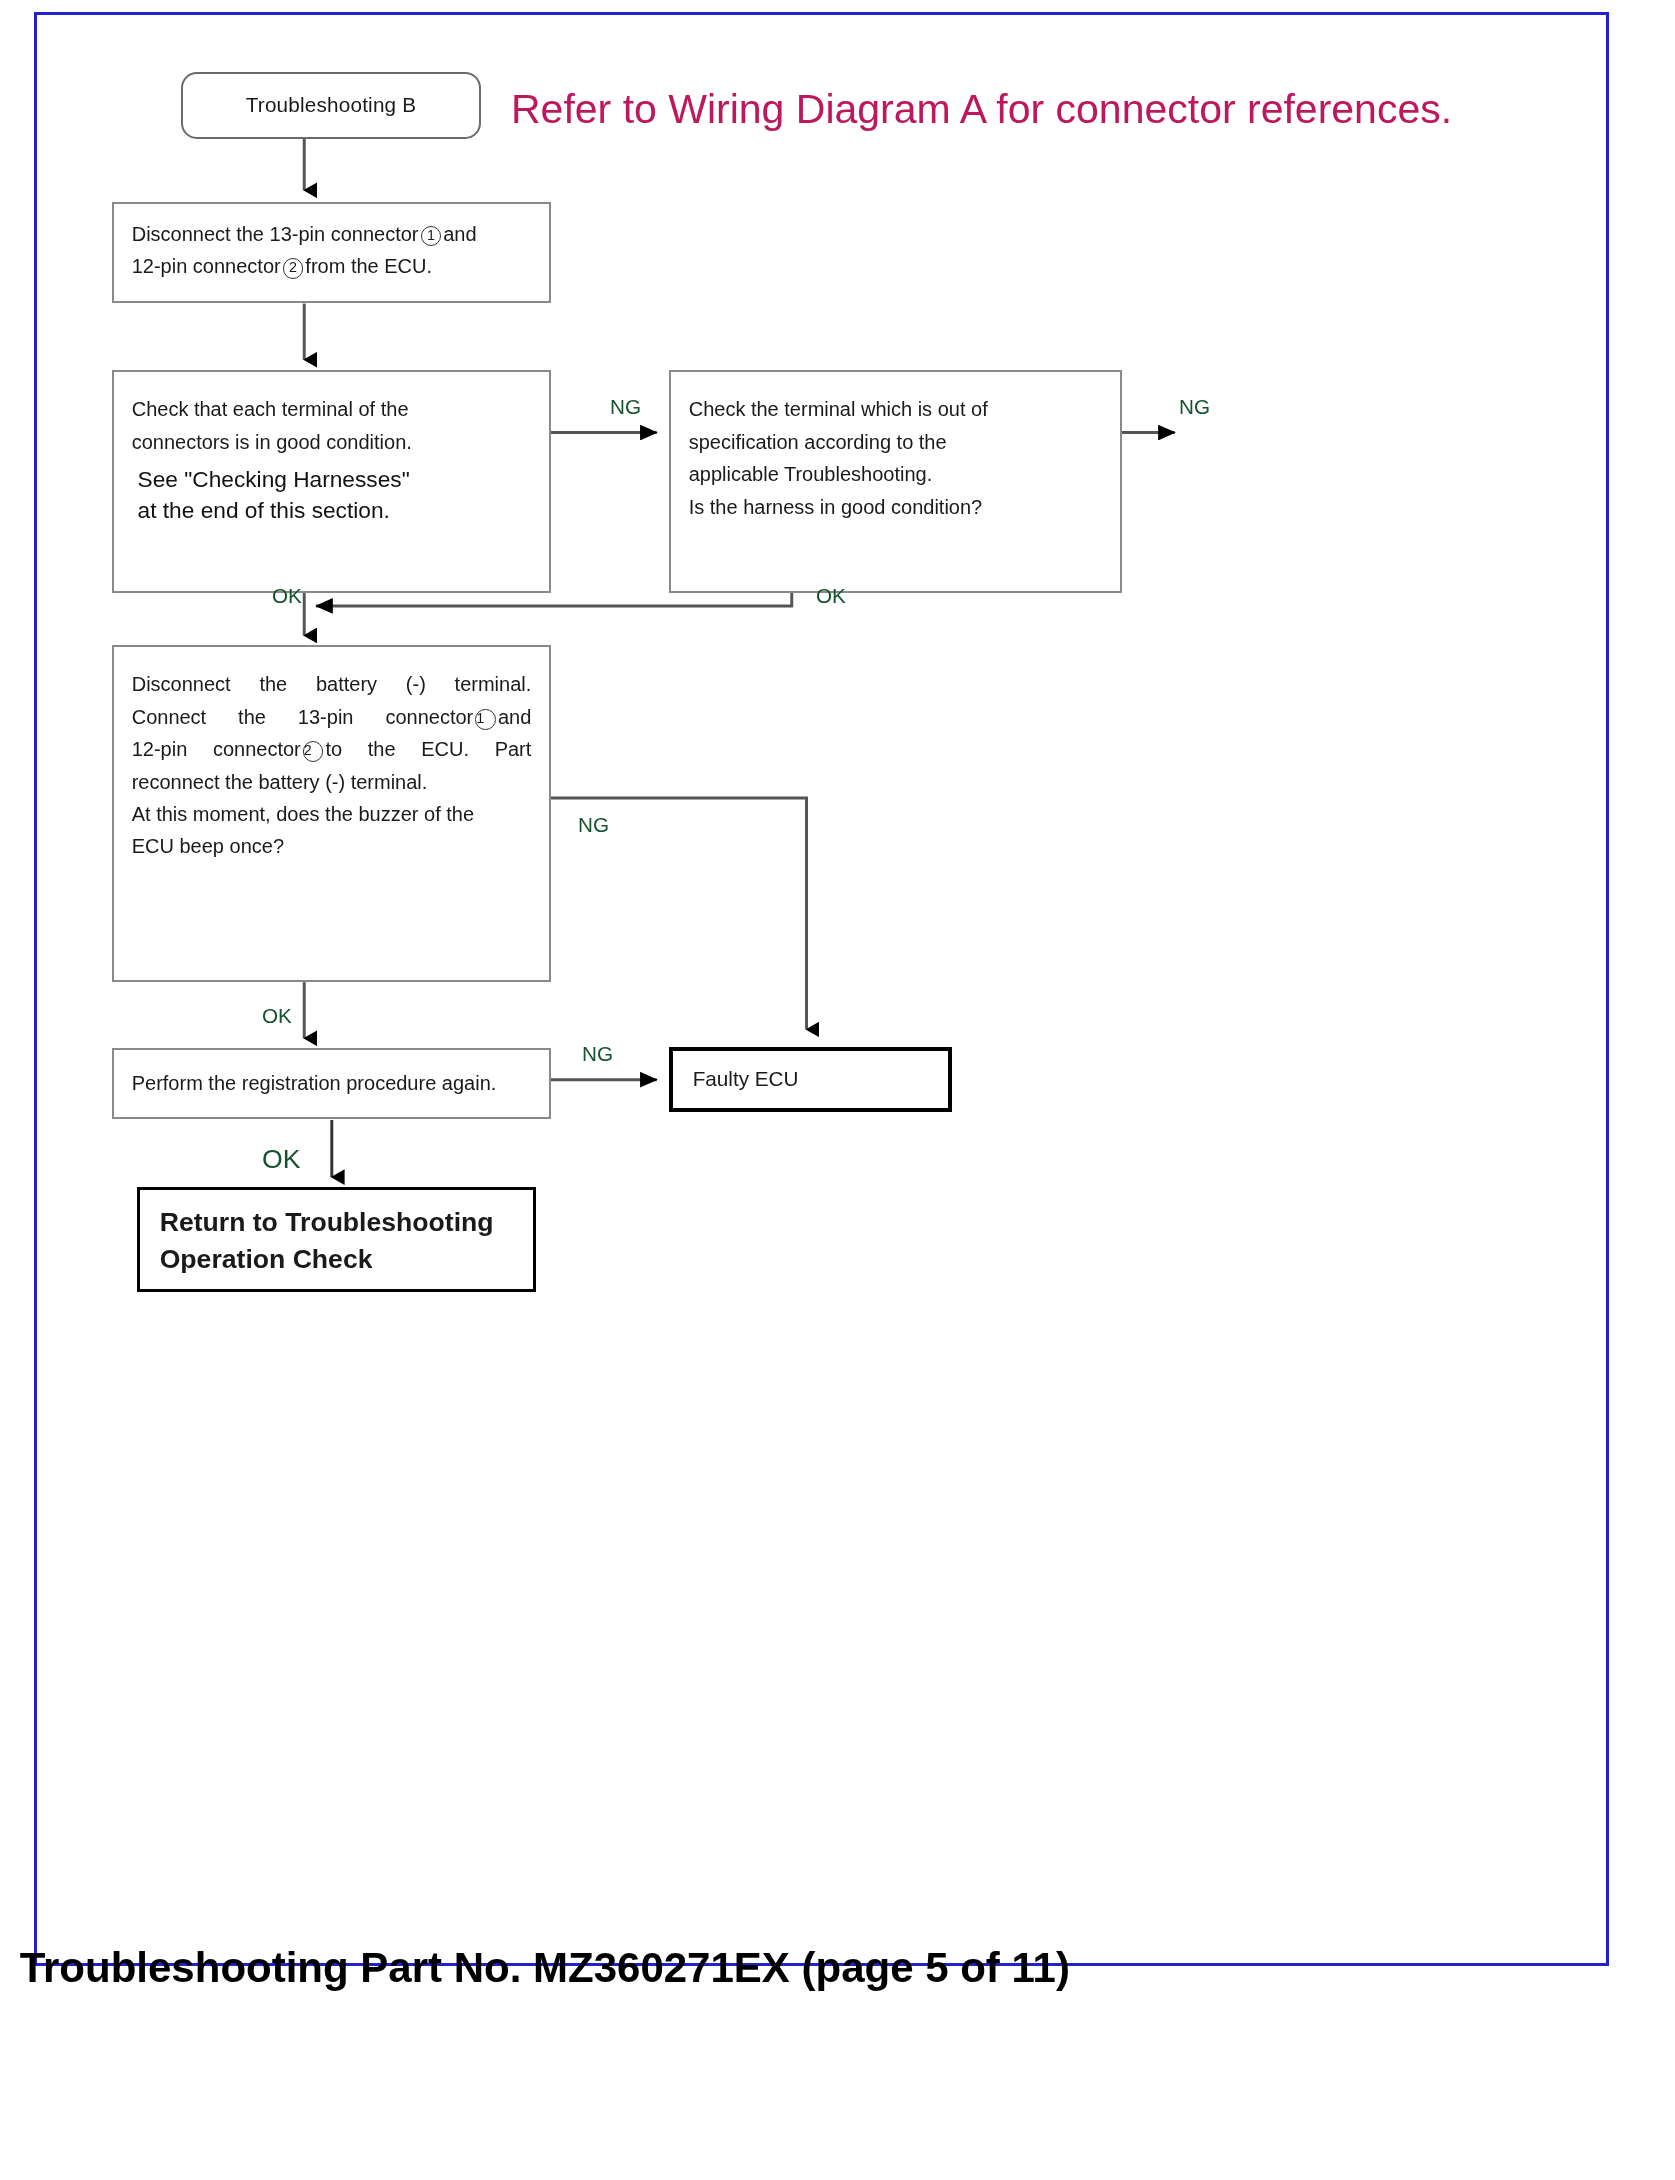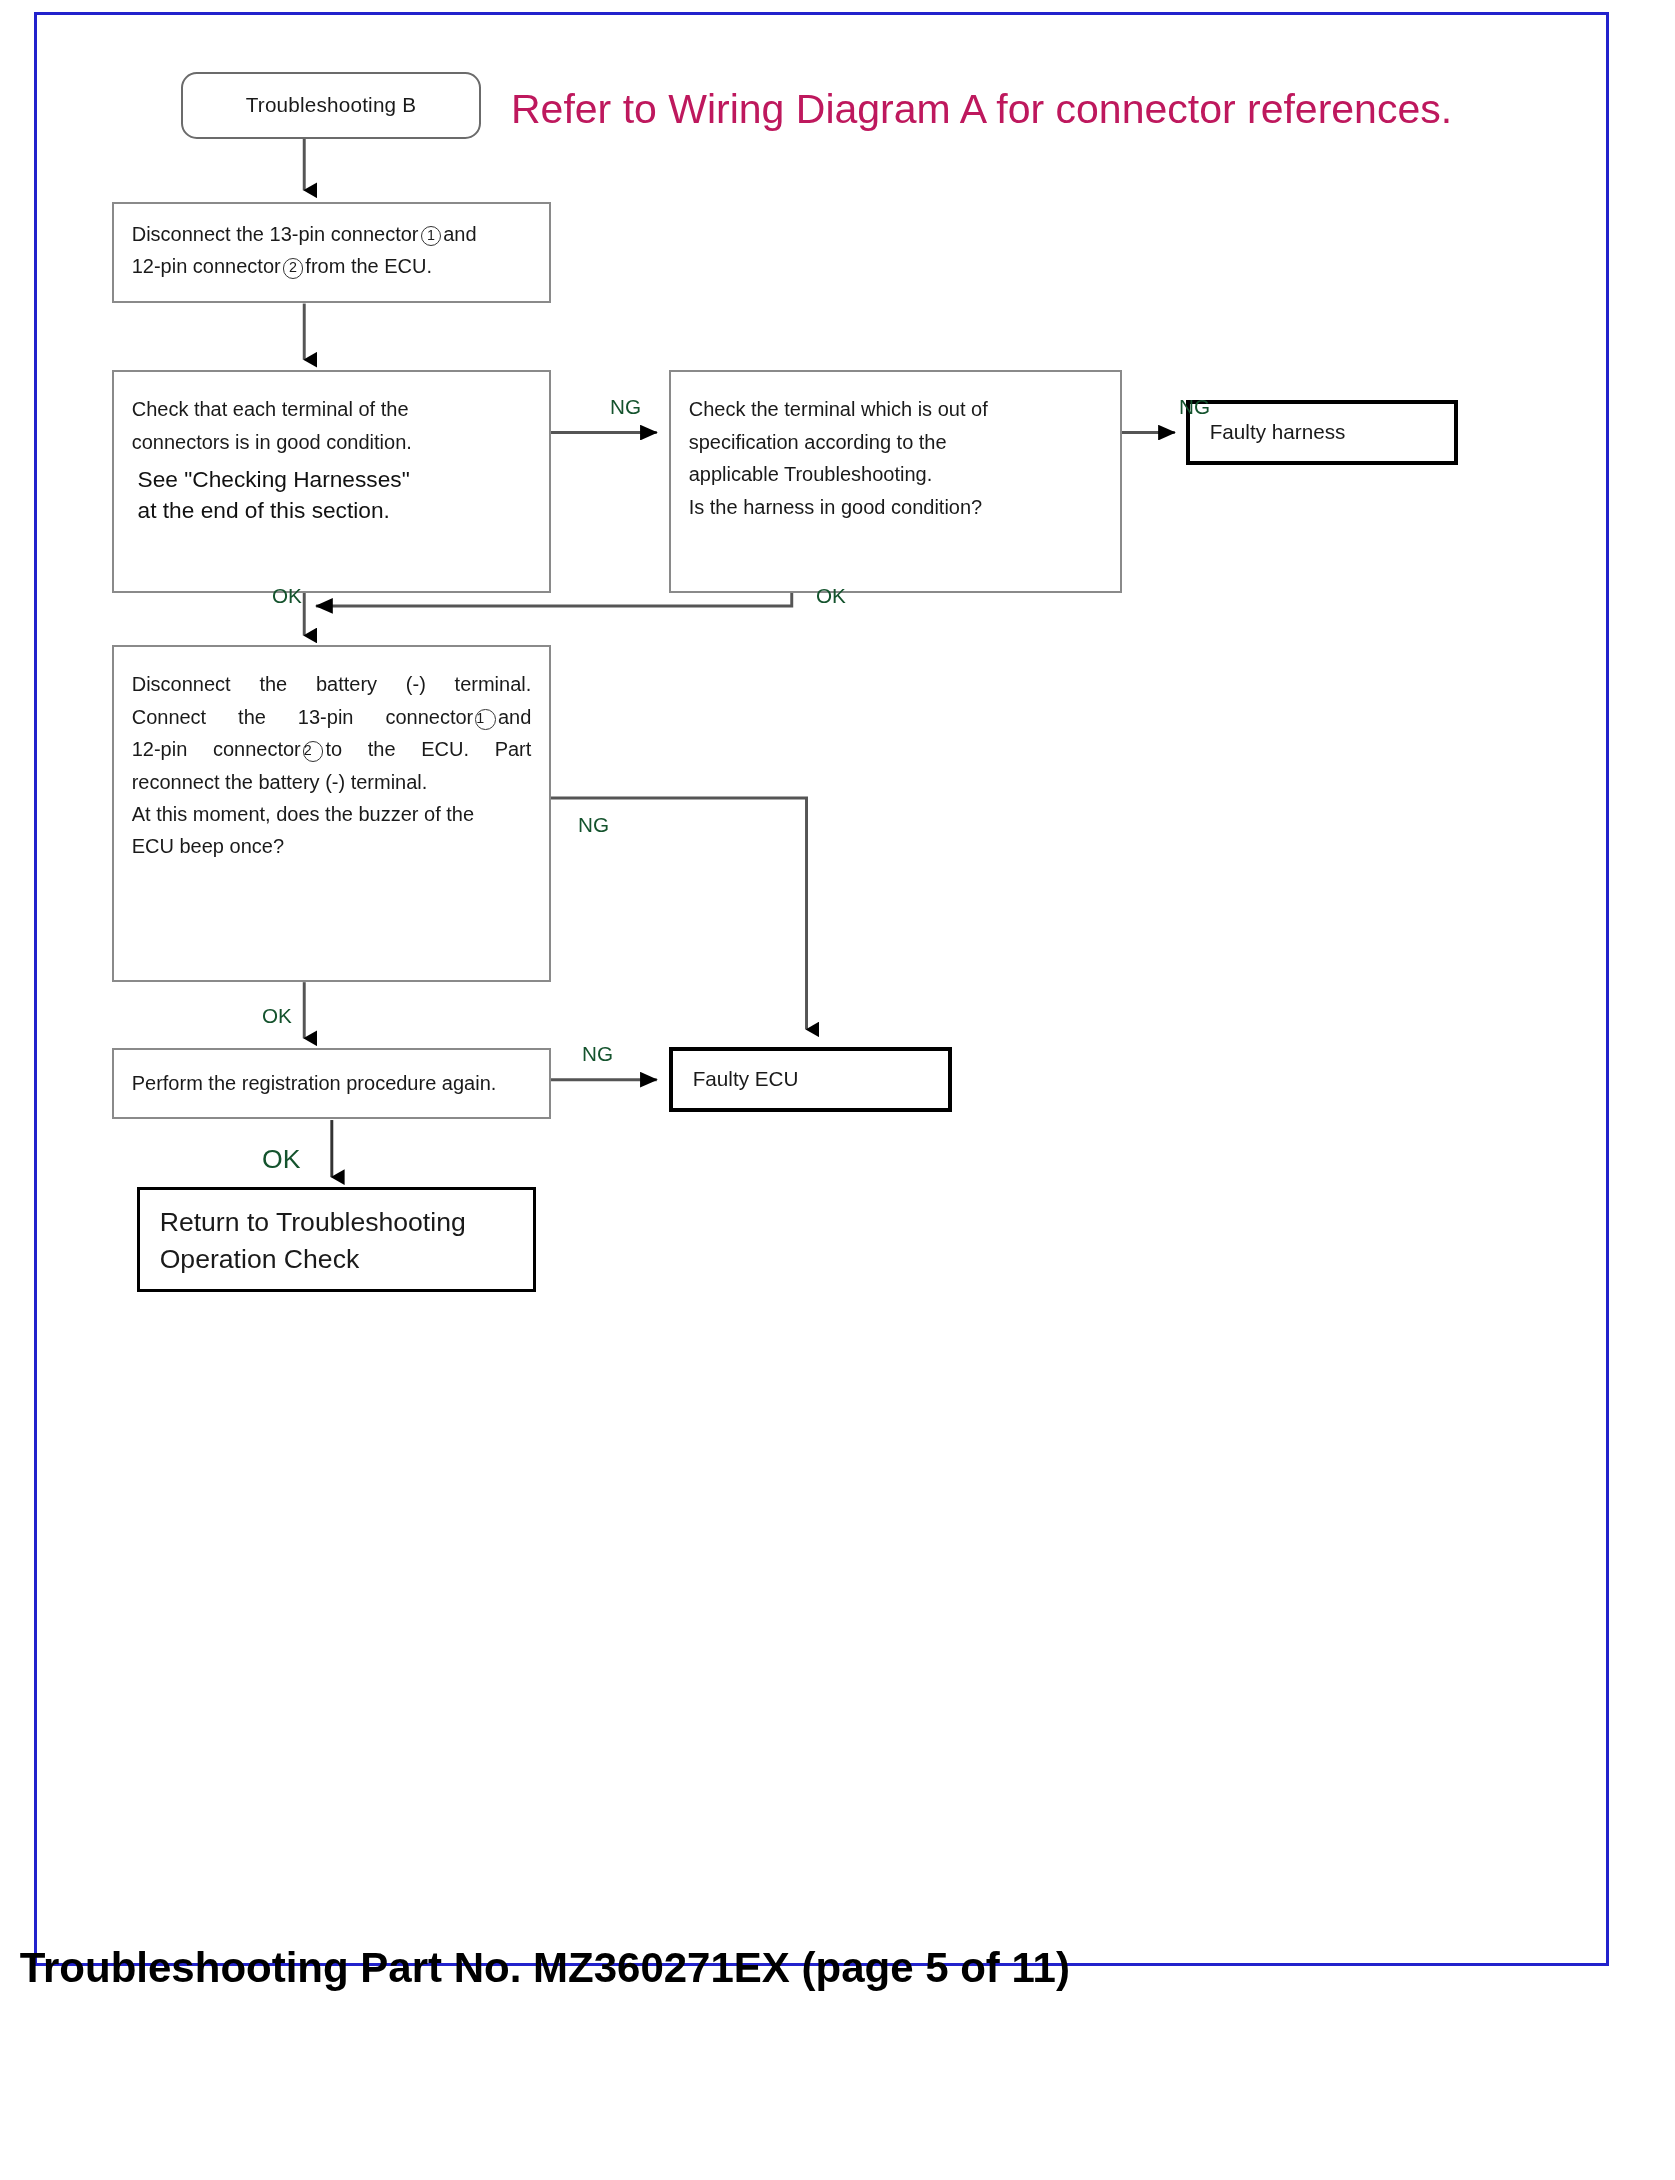--- a/index.html
+++ b/index.html
@@ -204,42 +204,39 @@
       <span class="bold-ln" style="padding-left:5.9px;">at the end of this section.</span>
     </div>
 
     <div class="node process" style="left:616px; top:355px; width:453px; height:223px; padding-top:21.7px;">
       <span class="ln">Check the terminal which is out of</span>
       <span class="ln">specification according to the</span>
       <span class="ln">applicable Troubleshooting.</span>
       <span class="ln">Is the harness in good condition?</span>
     </div>
 
-    <div class="node result" style="left:1133px; top:385px; width:272px; height:65px;">
-      <span>Faulty harness</span>
-    </div>
 
     <div class="node process" style="left:59px; top:630px; width:439px; height:337px; padding-top:21.7px;">
       <span class="ln justify">Disconnect the battery (-) terminal.</span>
       <span class="ln justify"><span>Connect the 13-pin connector</span><span class="circnum">1</span><span>and</span></span>
       <span class="ln justify"><span>12-pin connector</span><span class="circnum">2</span><span>to the ECU. Part</span></span>
       <span class="ln">reconnect the battery (-) terminal.</span>
       <span class="ln">At this moment, does the buzzer of the</span>
       <span class="ln">ECU beep once?</span>
     </div>
 
     <div class="node result" style="left:616px; top:1032px; width:283px; height:65px;">
       <span>Faulty ECU</span>
     </div>
 
     <div class="node process" style="left:59px; top:1033px; width:439px; height:71px; display:flex; align-items:center; padding-top:0; padding-bottom:0;">
       <span class="ln">Perform the registration procedure again.</span>
     </div>
 
-    <div class="node returnbox" style="left:84px; top:1172px; width:399px; height:105px;">
+    <div class="node returnbox" style="left:84px; top:1172px; width:399px; height:105px;font-weight:bold;">
       <span class="ln">Return to Troubleshooting</span>
       <span class="ln">Operation Check</span>
     </div>
 
     <div class="edge-label" style="left:557px; top:380px;">NG</div>
 
     <div class="edge-label" style="left:219px; top:569px;">OK</div>
 
     <div class="edge-label" style="left:1126px; top:380px;">NG</div>
 

